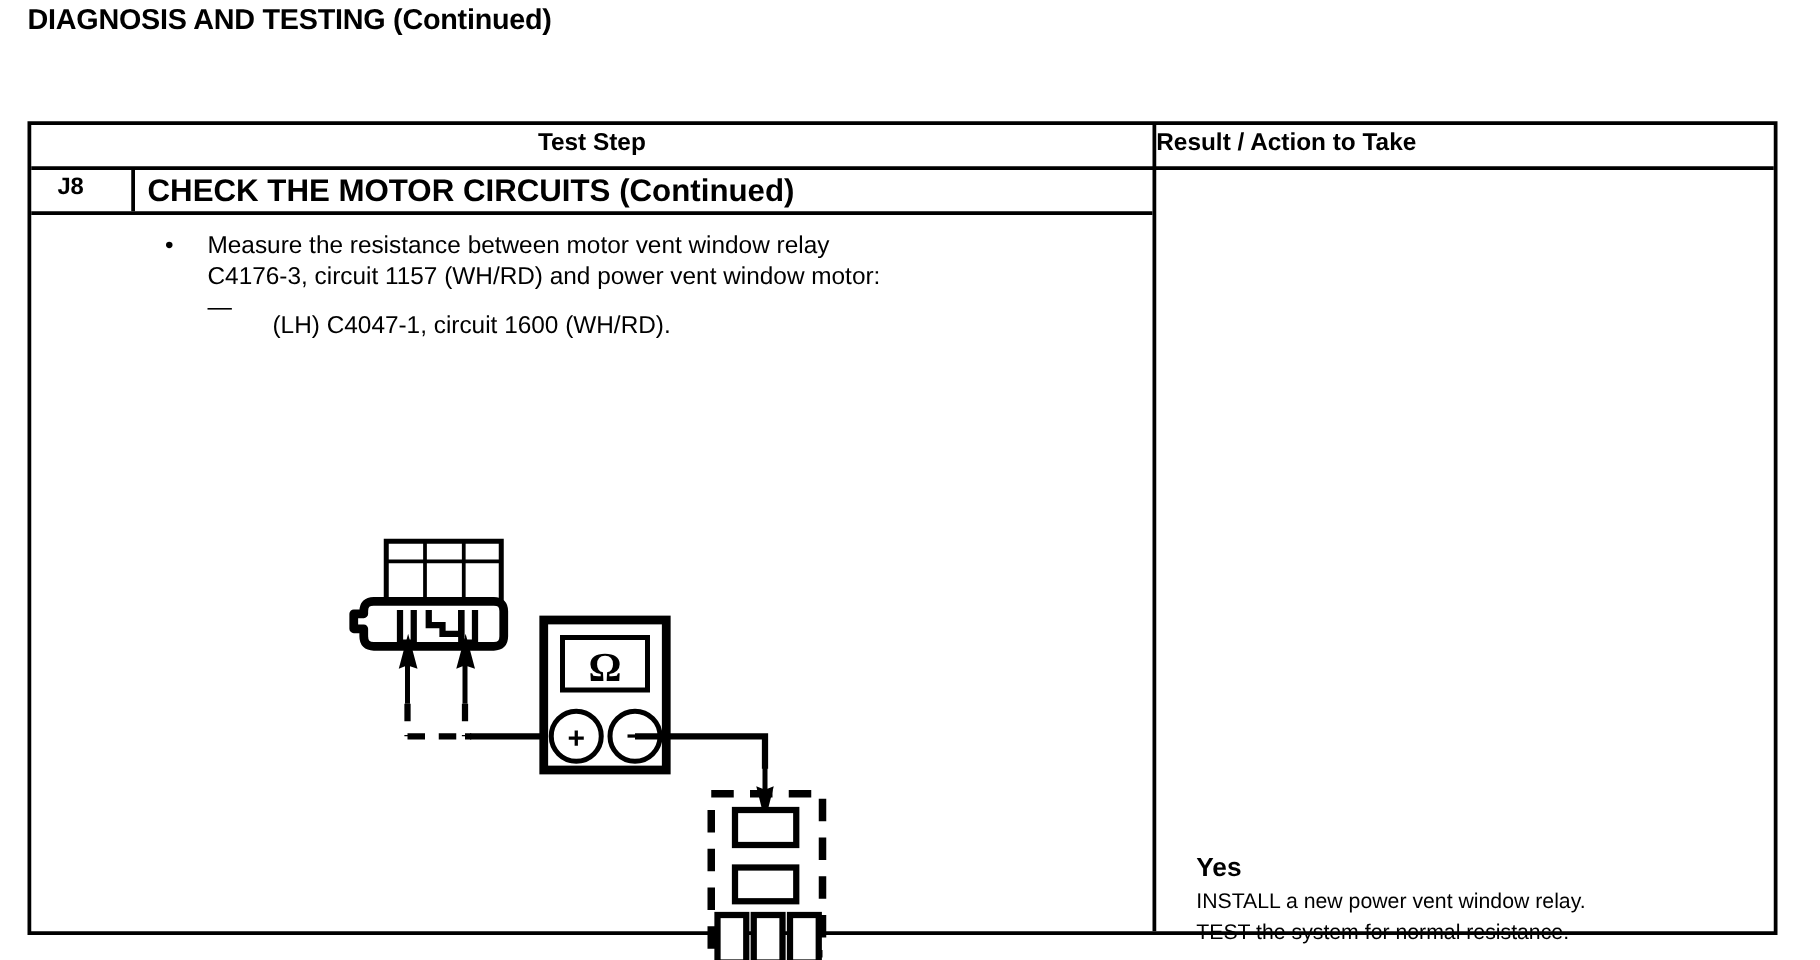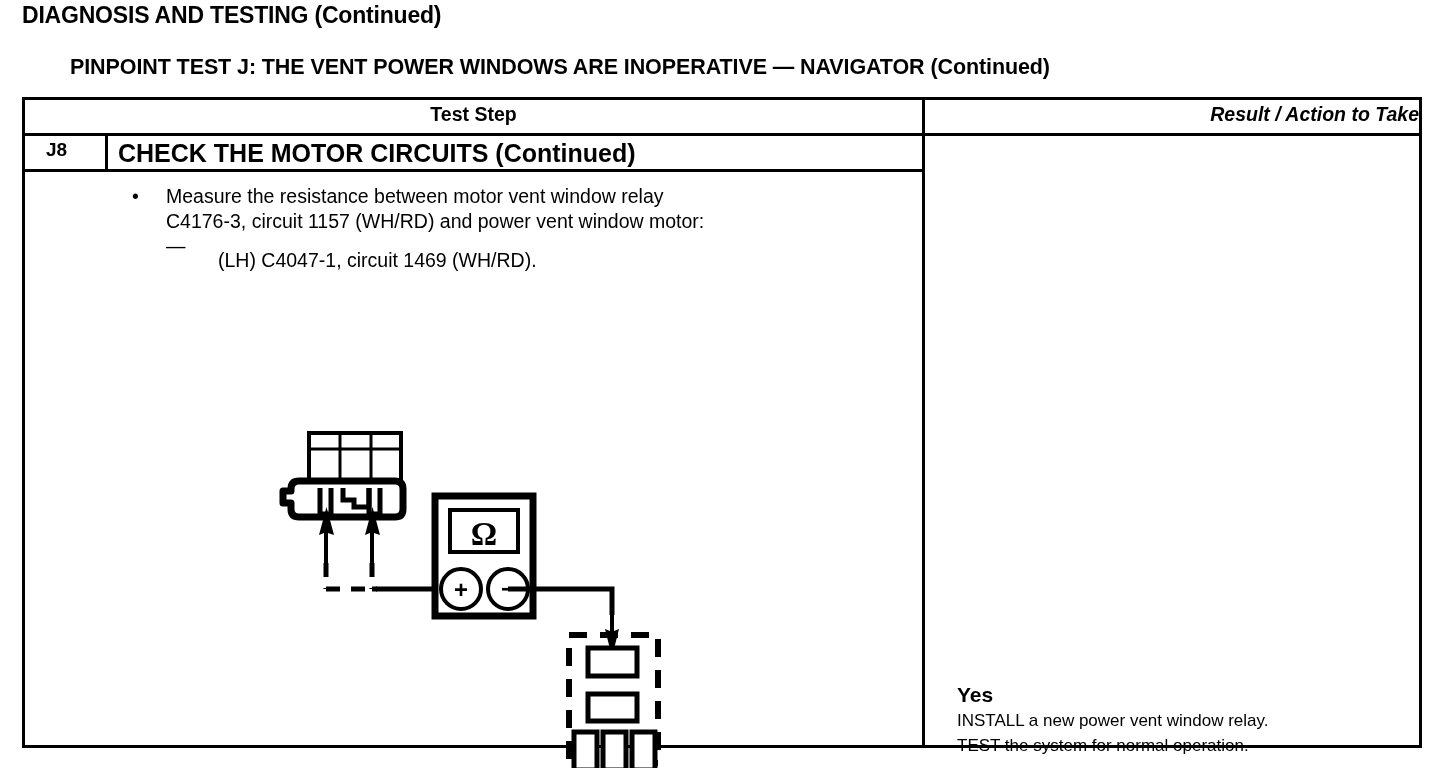--- a/index.html
+++ b/index.html
@@ -96,24 +96,23 @@
     width: 897px;
     text-align: center;
     font-size: 19.5px;
     font-weight: bold;
   }
   .hdr-result {
     position: absolute;
     left: 900px;
     top: 3px;
     width: 494px;
-    text-align: right;
-    font-size: 19.5px;
-    font-weight: bold;
-    font-style: italic;
+    text-align: left;
+    font-size: 19.5px;
+    font-weight: bold;
   }
   .step-id {
     position: absolute;
     left: 0;
     top: 39px;
     width: 63px;
     text-align: center;
     font-size: 19px;
     font-weight: bold;
   }
@@ -187,21 +186,20 @@
     height: 651px;
     pointer-events: none;
   }
 </style>
 </head>
 <body>
 
 <div class="page">
 
   <div id="main-title">DIAGNOSIS AND TESTING (Continued)</div>
-  <div id="sub-title">PINPOINT TEST  J: THE VENT POWER WINDOWS ARE INOPERATIVE — NAVIGATOR (Continued)</div>
 
   <div id="test-table">
 
     <div class="hdr-rule"></div>
     <div class="step-rule"></div>
     <div class="col-divider"></div>
     <div class="id-divider"></div>
 
     <div class="hdr-test-step">Test Step</div>
     <div class="hdr-result">Result / Action to Take</div>
@@ -212,21 +210,21 @@
     <div class="body-block">
       <div class="bullet-row">
         <span class="bullet-dot">•</span>
         <span>Measure the resistance between motor vent window relay</span><br>
         <span>C4176-3, circuit 1157 (WH/RD) and power vent window motor:</span>
       </div>
       <div class="sub-row">
         <span class="sub-dash">—</span>
       </div>
       <div class="sub-row gap">
-        <span>(LH) C4047-1, circuit 1469 (WH/RD).</span>
+        <span>(LH) C4047-1, circuit 1600 (WH/RD).</span>
       </div>
     </div>
 
     <svg id="diagram" viewBox="0 0 897 651">
       <g fill="none" stroke="#000" stroke-width="5">
 
         <g>
           <rect x="262" y="236" width="92" height="48" stroke-width="4"></rect>
           <line x1="262" y1="252" x2="354" y2="252" stroke-width="3"></line>
           <line x1="293" y1="236" x2="293" y2="284" stroke-width="3"></line>
@@ -302,19 +300,19 @@
       <text x="437" y="348" text-anchor="middle" font-family="Liberation Serif, serif" font-size="33" font-weight="bold" fill="#000">Ω</text>
 
       <text x="414" y="401" text-anchor="middle" font-family="Liberation Sans, sans-serif" font-size="24" font-weight="bold" fill="#000">+</text>
       <text x="461" y="400" text-anchor="middle" font-family="Liberation Sans, sans-serif" font-size="24" font-weight="bold" fill="#000">−</text>
     </svg>
 
     <div class="result-block">
       <div class="result-group">
         <div class="result-label">Yes</div>
         <div class="result-text">INSTALL a new power vent window relay.</div>
-        <div class="result-text">TEST the system for normal operation.</div>
+        <div class="result-text">TEST the system for normal resistance.</div>
       </div>
 
     </div>
 
   </div>
 </div>
 
 </body></html>

